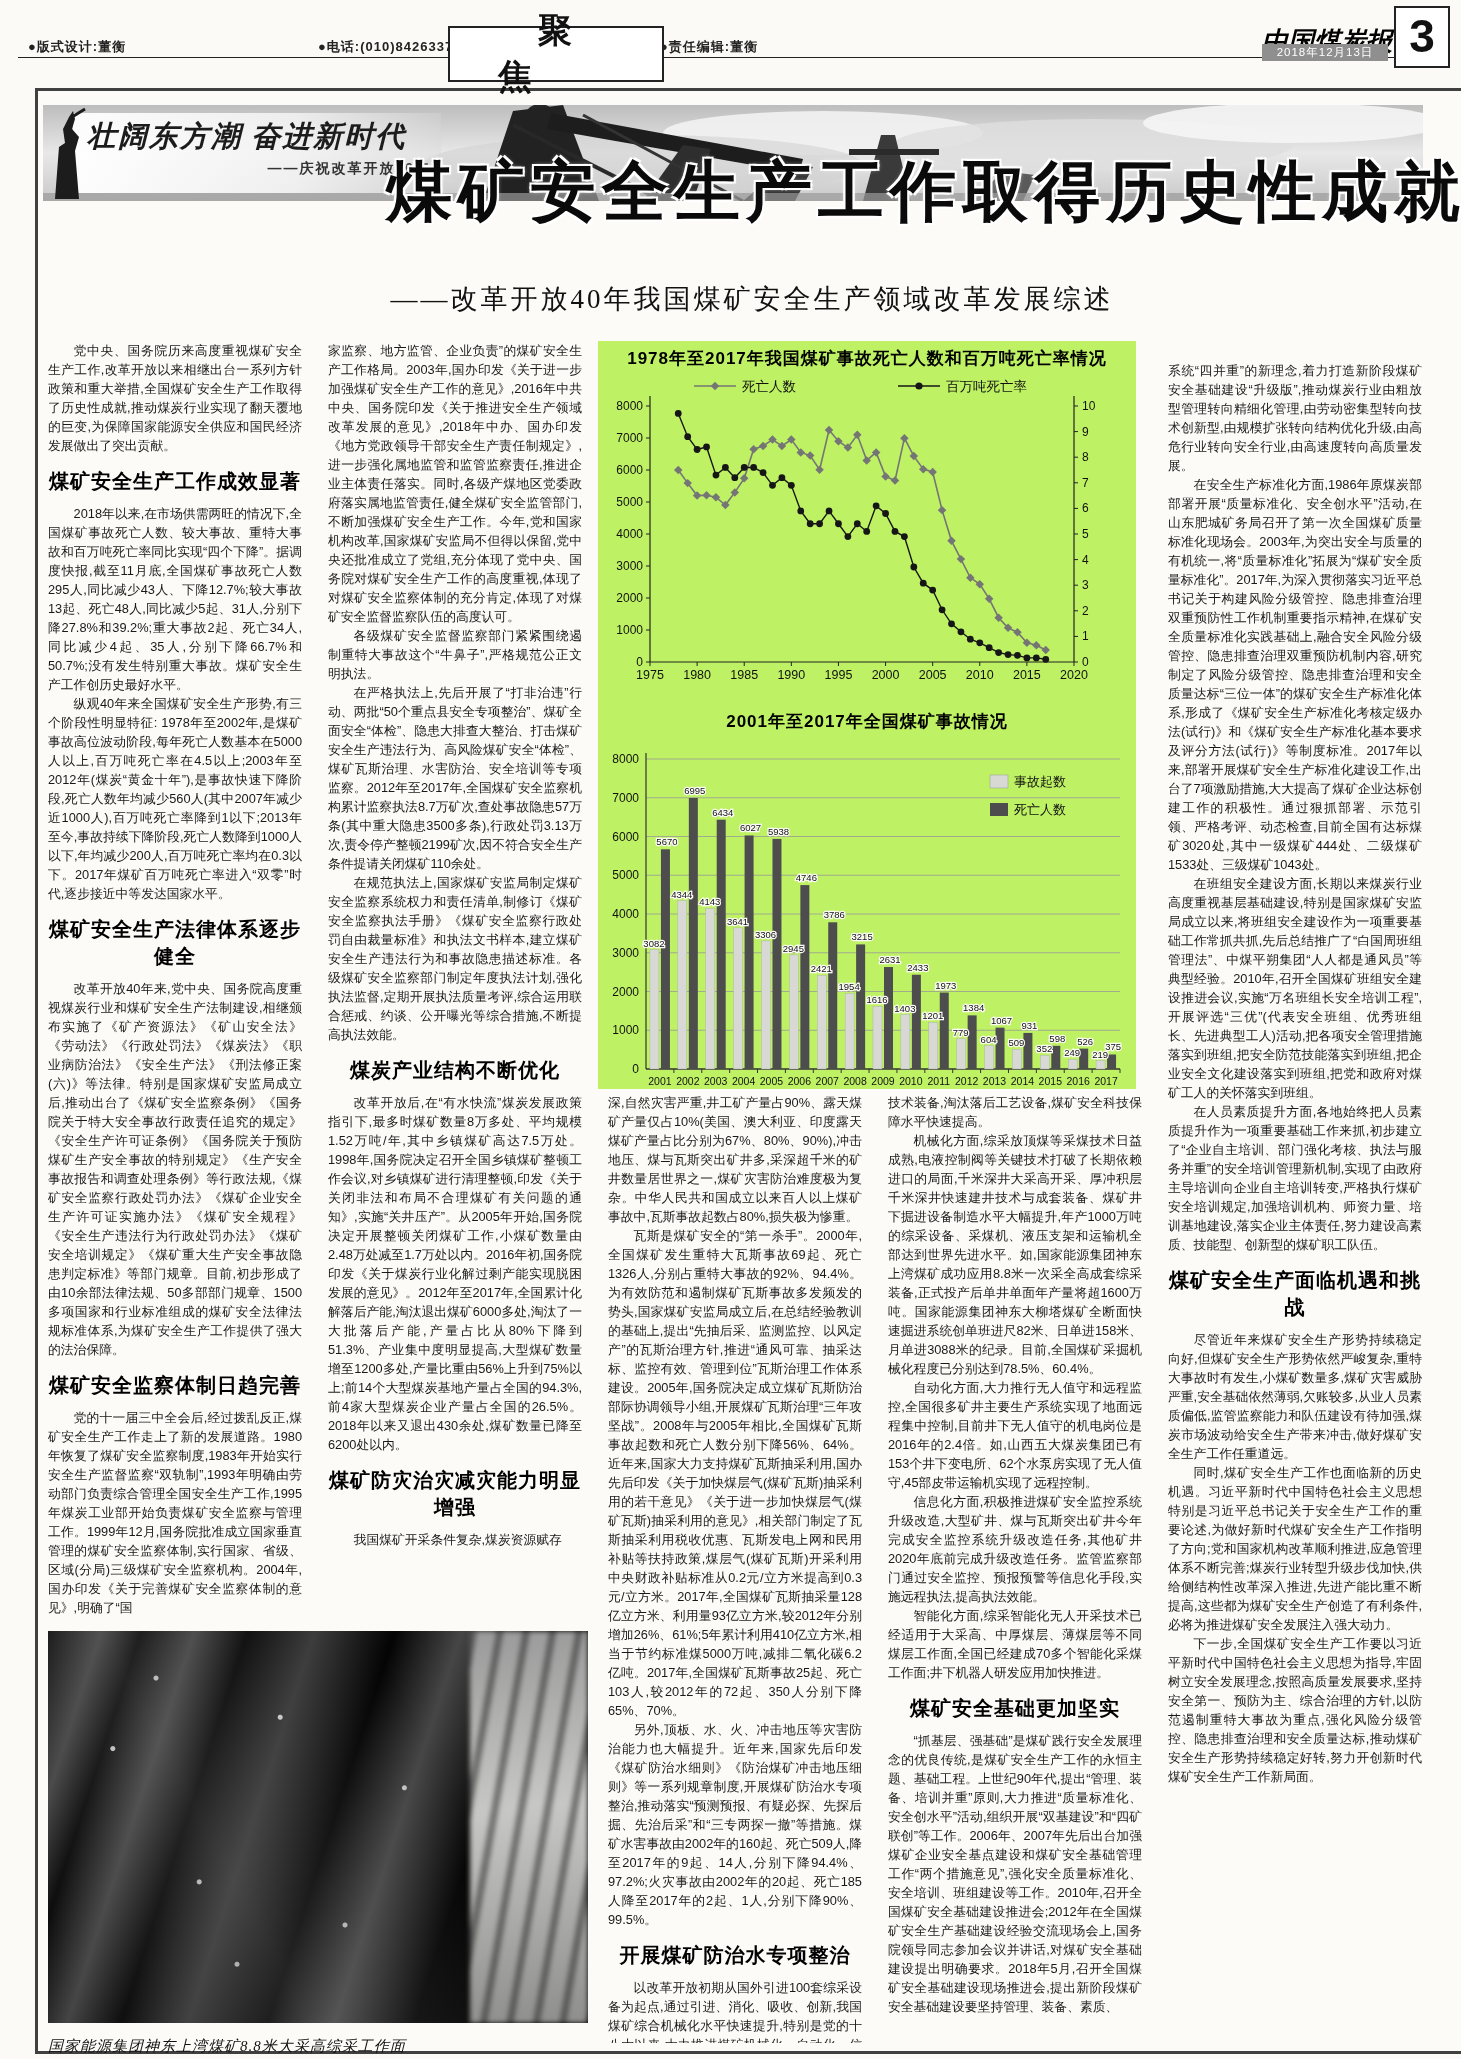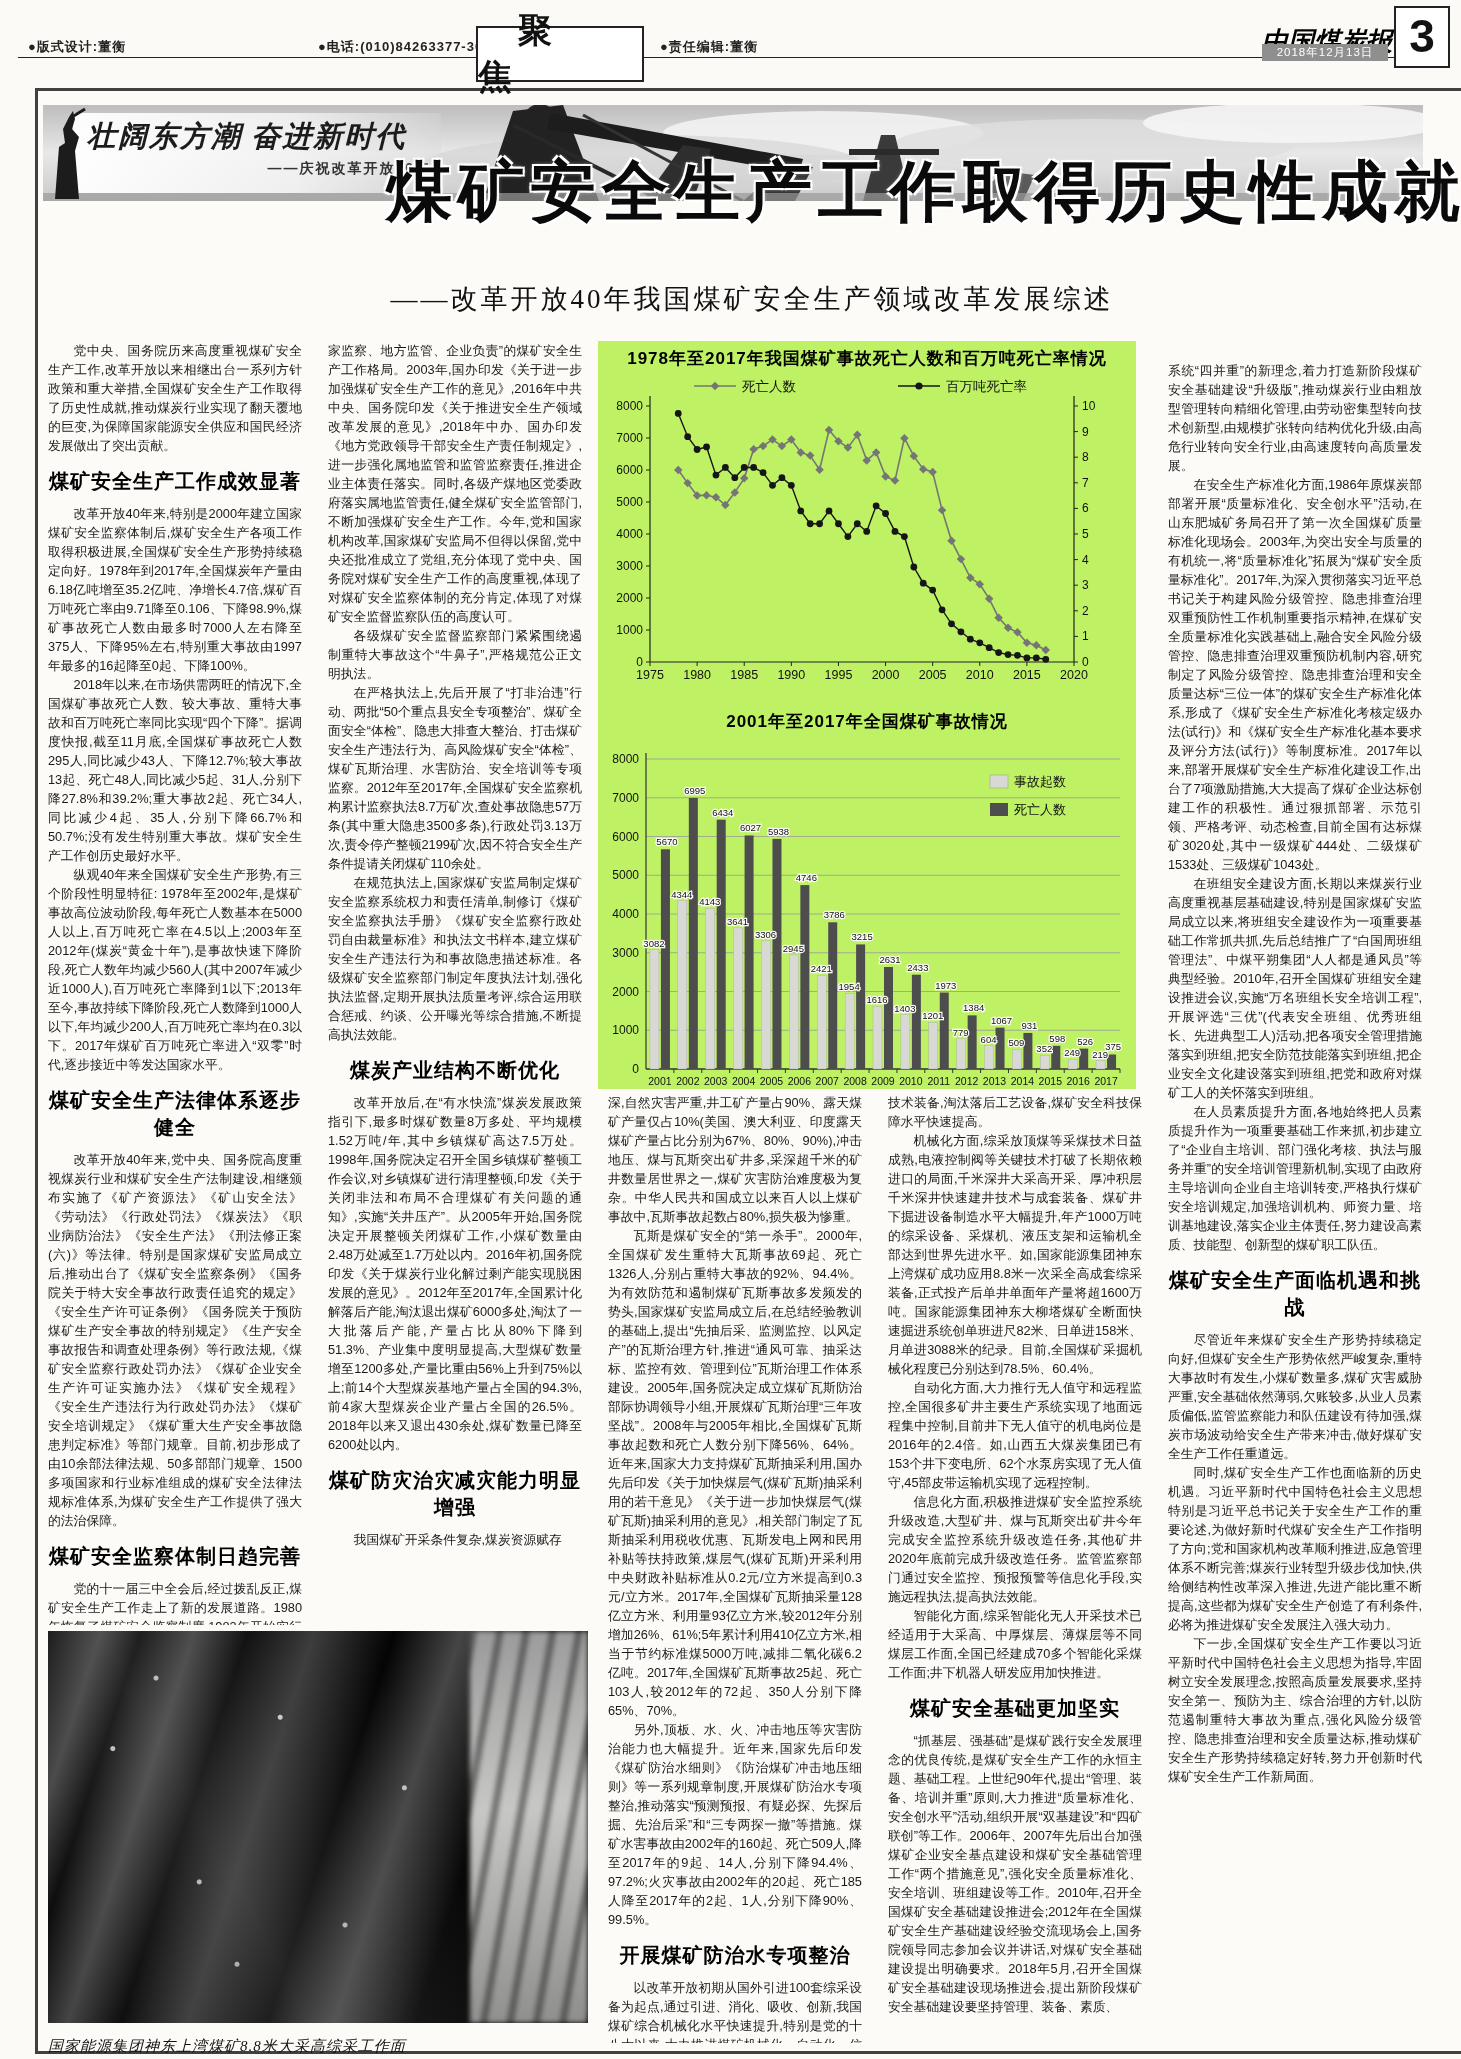--- a/index.html
+++ b/index.html
@@ -10,25 +10,25 @@
     overflow:hidden;
   }
   
   #header{position:absolute;left:0;top:0;width:1461px;height:86px;}
   #header .rule{position:absolute;left:18px;top:57px;width:1425px;height:1px;background:#222;}
   .hmeta{position:absolute;top:38px;font-size:13px;font-weight:bold;color:#222;letter-spacing:1px;white-space:nowrap;}
   #h-design{left:28px;}
   #h-phone{left:318px;}
   #h-editor{left:660px;}
   #focus-box{
-    position:absolute;left:476px;top:26px;width:164px;height:52px;
+    position:absolute;left:448px;top:26px;width:164px;height:52px;
     border:2px solid #222;background:#fff;z-index:2;
     display:flex;align-items:center;justify-content:center;
     font-family:"Liberation Serif","DejaVu Serif",serif;
-    font-size:34px;font-weight:bold;letter-spacing:40px;text-indent:40px;
+    font-size:34px;font-weight:bold;letter-spacing:40px;text-indent:40px;padding-left:48px;
   }
   #masthead{
     position:absolute;left:1262px;top:24px;width:128px;height:36px;
     font-family:"Liberation Serif","DejaVu Serif",serif;
     font-size:26px;font-weight:900;font-style:italic;white-space:nowrap;color:#000;
   }
   #date-badge{
     position:absolute;left:1262px;top:44px;width:126px;height:17px;
     background:#8f8f8f;color:#fff;font-size:11.5px;line-height:17px;text-align:center;letter-spacing:1px;
   }
@@ -173,21 +173,20 @@
     </div>
   </div>
 
   <div id="headline">煤矿安全生产工作取得历史性成就</div>
   <div id="subtitle">——改革开放40年我国煤矿安全生产领域改革发展综述</div>
 
   <div id="columns">
     <div class="col" id="col0">
         <p>党中央、国务院历来高度重视煤矿安全生产工作,改革开放以来相继出台一系列方针政策和重大举措,全国煤矿安全生产工作取得了历史性成就,推动煤炭行业实现了翻天覆地的巨变,为保障国家能源安全供应和国民经济发展做出了突出贡献。</p>
         <h3>煤矿安全生产工作成效显著</h3>
-        <p>改革开放40年来,特别是2000年建立国家煤矿安全监察体制后,煤矿安全生产各项工作取得积极进展,全国煤矿安全生产形势持续稳定向好。1978年到2017年,全国煤炭年产量由6.18亿吨增至35.2亿吨、净增长4.7倍,煤矿百万吨死亡率由9.71降至0.106、下降98.9%,煤矿事故死亡人数由最多时7000人左右降至375人、下降95%左右,特别重大事故由1997年最多的16起降至0起、下降100%。</p>
         <p>2018年以来,在市场供需两旺的情况下,全国煤矿事故死亡人数、较大事故、重特大事故和百万吨死亡率同比实现“四个下降”。据调度快报,截至11月底,全国煤矿事故死亡人数295人,同比减少43人、下降12.7%;较大事故13起、死亡48人,同比减少5起、31人,分别下降27.8%和39.2%;重大事故2起、死亡34人,同比减少4起、35人,分别下降66.7%和50.7%;没有发生特别重大事故。煤矿安全生产工作创历史最好水平。</p>
         <p>纵观40年来全国煤矿安全生产形势,有三个阶段性明显特征: 1978年至2002年,是煤矿事故高位波动阶段,每年死亡人数基本在5000人以上,百万吨死亡率在4.5以上;2003年至2012年(煤炭“黄金十年”),是事故快速下降阶段,死亡人数年均减少560人(其中2007年减少近1000人),百万吨死亡率降到1以下;2013年至今,事故持续下降阶段,死亡人数降到1000人以下,年均减少200人,百万吨死亡率均在0.3以下。2017年煤矿百万吨死亡率进入“双零”时代,逐步接近中等发达国家水平。</p>
         <h3>煤矿安全生产法律体系逐步健全</h3>
         <p>改革开放40年来,党中央、国务院高度重视煤炭行业和煤矿安全生产法制建设,相继颁布实施了《矿产资源法》《矿山安全法》《劳动法》《行政处罚法》《煤炭法》《职业病防治法》《安全生产法》《刑法修正案(六)》等法律。特别是国家煤矿安监局成立后,推动出台了《煤矿安全监察条例》《国务院关于特大安全事故行政责任追究的规定》《安全生产许可证条例》《国务院关于预防煤矿生产安全事故的特别规定》《生产安全事故报告和调查处理条例》等行政法规,《煤矿安全监察行政处罚办法》《煤矿企业安全生产许可证实施办法》《煤矿安全规程》《安全生产违法行为行政处罚办法》《煤矿安全培训规定》《煤矿重大生产安全事故隐患判定标准》等部门规章。目前,初步形成了由10余部法律法规、50多部部门规章、1500多项国家和行业标准组成的煤矿安全法律法规标准体系,为煤矿安全生产工作提供了强大的法治保障。</p>
         <h3>煤矿安全监察体制日趋完善</h3>
         <p>党的十一届三中全会后,经过拨乱反正,煤矿安全生产工作走上了新的发展道路。1980年恢复了煤矿安全监察制度,1983年开始实行安全生产监督监察“双轨制”,1993年明确由劳动部门负责综合管理全国安全生产工作,1995年煤炭工业部开始负责煤矿安全监察与管理工作。1999年12月,国务院批准成立国家垂直管理的煤矿安全监察体制,实行国家、省级、区域(分局)三级煤矿安全监察机构。2004年,国办印发《关于完善煤矿安全监察体制的意见》,明确了“国</p>
       </div>
     <div class="col" id="col1">
         <p class="cont">家监察、地方监管、企业负责”的煤矿安全生产工作格局。2003年,国办印发《关于进一步加强煤矿安全生产工作的意见》,2016年中共中央、国务院印发《关于推进安全生产领域改革发展的意见》,2018年中办、国办印发《地方党政领导干部安全生产责任制规定》,进一步强化属地监管和监管监察责任,推进企业主体责任落实。同时,各级产煤地区党委政府落实属地监管责任,健全煤矿安全监管部门,不断加强煤矿安全生产工作。今年,党和国家机构改革,国家煤矿安监局不但得以保留,党中央还批准成立了党组,充分体现了党中央、国务院对煤矿安全生产工作的高度重视,体现了对煤矿安全监察体制的充分肯定,体现了对煤矿安全监督监察队伍的高度认可。</p>
         <p>各级煤矿安全监督监察部门紧紧围绕遏制重特大事故这个“牛鼻子”,严格规范公正文明执法。</p>

